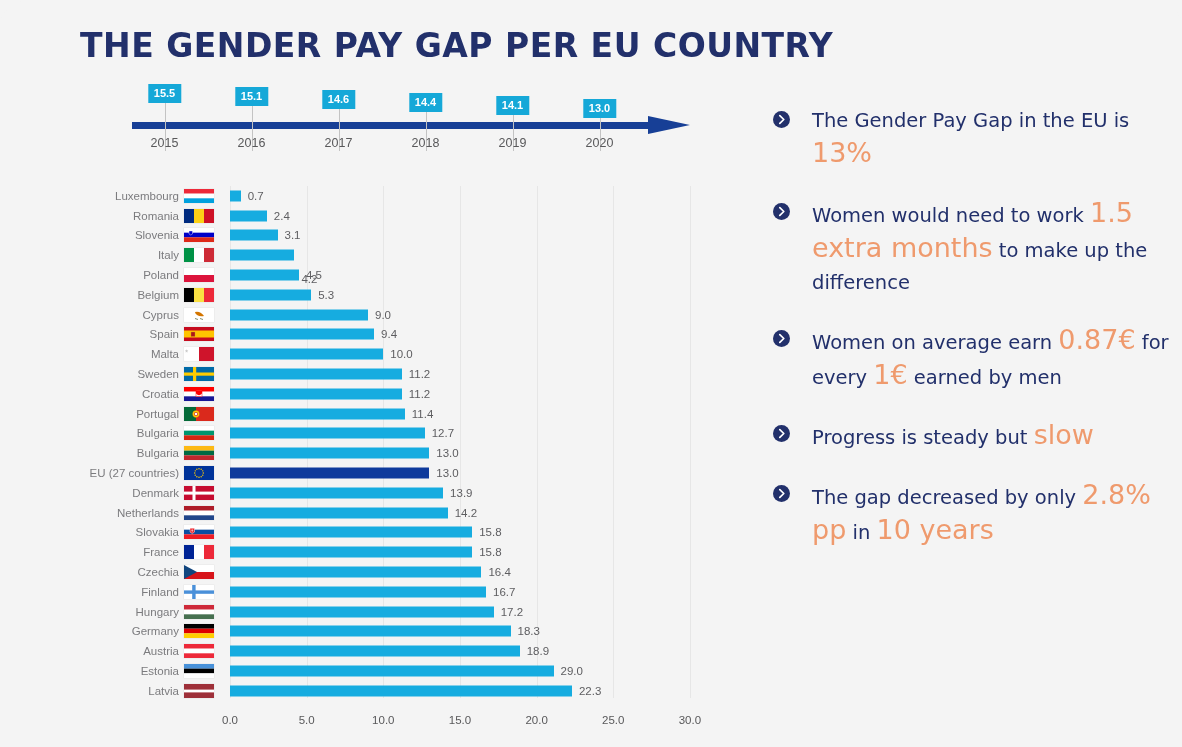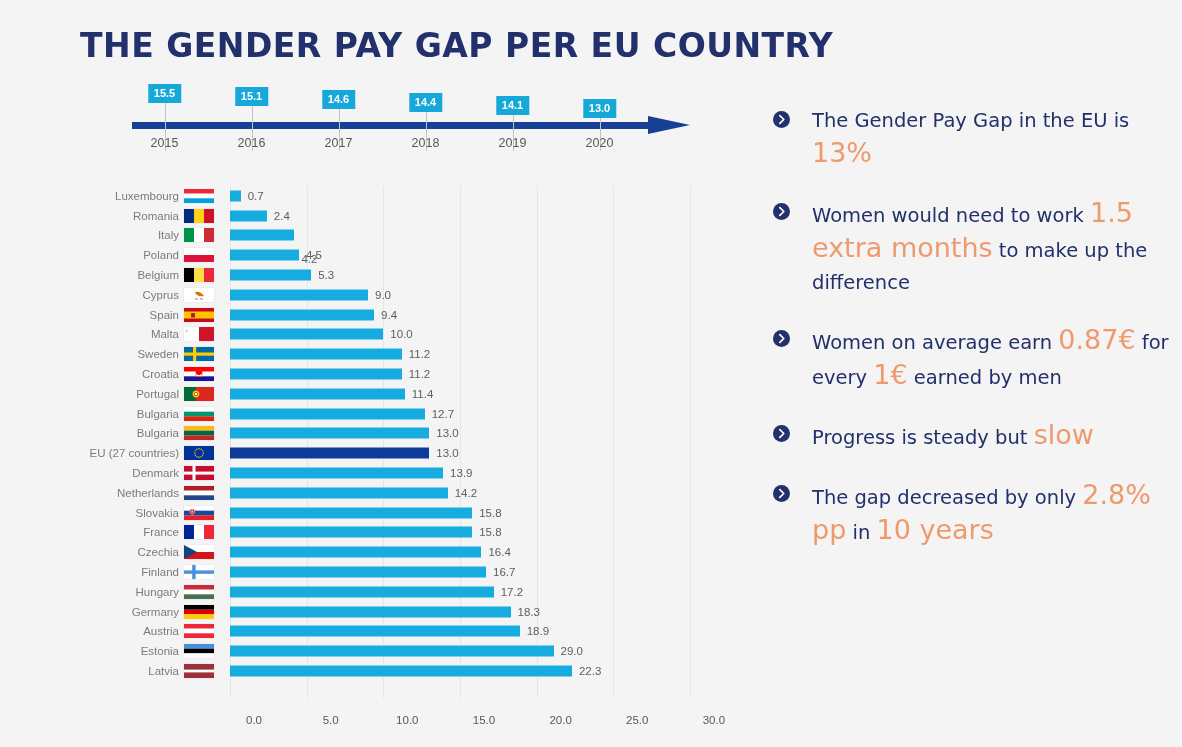--- a/index.html
+++ b/index.html
@@ -84,21 +84,21 @@
   .bar-val {
     position: absolute; top: 50%; transform: translateY(-50%);
     font-size: 11.5px; color: #5d5d60;
     white-space: nowrap;
   }
 
   
   .xaxis { position: absolute; left: 0; top: 520px; width: 740px; height: 30px; }
   .xtick {
     position: absolute; top: 8px; transform: translateX(-50%);
-    font-size: 11.5px; color: #58585a; white-space: nowrap; margin-left: 24px;
+    font-size: 11.5px; color: #58585a; white-space: nowrap;
   }
 
   
   .panel { position: absolute; left: 770px; top: 105px; width: 400px; }
   .fact { position: relative; margin-bottom: 25px; padding-left: 42px; }
   .fact-icon {
     position: absolute; left: 3px; top: 6px;
     width: 17px; height: 17px;
   }
   .fact-icon svg { display: block; }
@@ -185,20 +185,33 @@
           <div class="ctry-label">Romania</div>
           <div class="flag">
             <svg viewBox="0 0 30 14" xmlns="http://www.w3.org/2000/svg">
               <rect x="0.00" y="0" width="10.02" height="14" fill="#002b7f"></rect>
               <rect x="10.00" y="0" width="10.02" height="14" fill="#fcd116"></rect>
               <rect x="20.00" y="0" width="10.02" height="14" fill="#ce1126"></rect>
             </svg>
           </div>
           <div class="bar" style="width: 36.8px;"></div>
           <div class="bar-val" style="left: 273.8px;">2.4</div>
+        </div>
+        <div class="row">
+          <div class="ctry-label">Slovenia</div>
+          <div class="flag">
+            <svg viewBox="0 0 30 14" xmlns="http://www.w3.org/2000/svg">
+              <rect x="0" y="0.00" width="30" height="4.69" fill="#ffffff"></rect>
+              <rect x="0" y="4.67" width="30" height="4.69" fill="#0000c8"></rect>
+              <rect x="0" y="9.33" width="30" height="4.69" fill="#de2918"></rect>
+              <path d="M5 3 L8.5 3 L8.5 6 Q6.75 8 5 6 Z" fill="#0000c8" stroke="#ffffff" stroke-width="0.4"></path>
+            </svg>
+          </div>
+          <div class="bar" style="width: 47.5px;"></div>
+          <div class="bar-val" style="left: 284.5px;">3.1</div>
         </div>
         <div class="row">
           <div class="ctry-label">Italy</div>
           <div class="flag">
             <svg viewBox="0 0 30 14" xmlns="http://www.w3.org/2000/svg">
               <rect x="0.00" y="0" width="10.02" height="14" fill="#009246"></rect>
               <rect x="10.00" y="0" width="10.02" height="14" fill="#ffffff"></rect>
               <rect x="20.00" y="0" width="10.02" height="14" fill="#ce2b37"></rect>
             </svg>
           </div>

